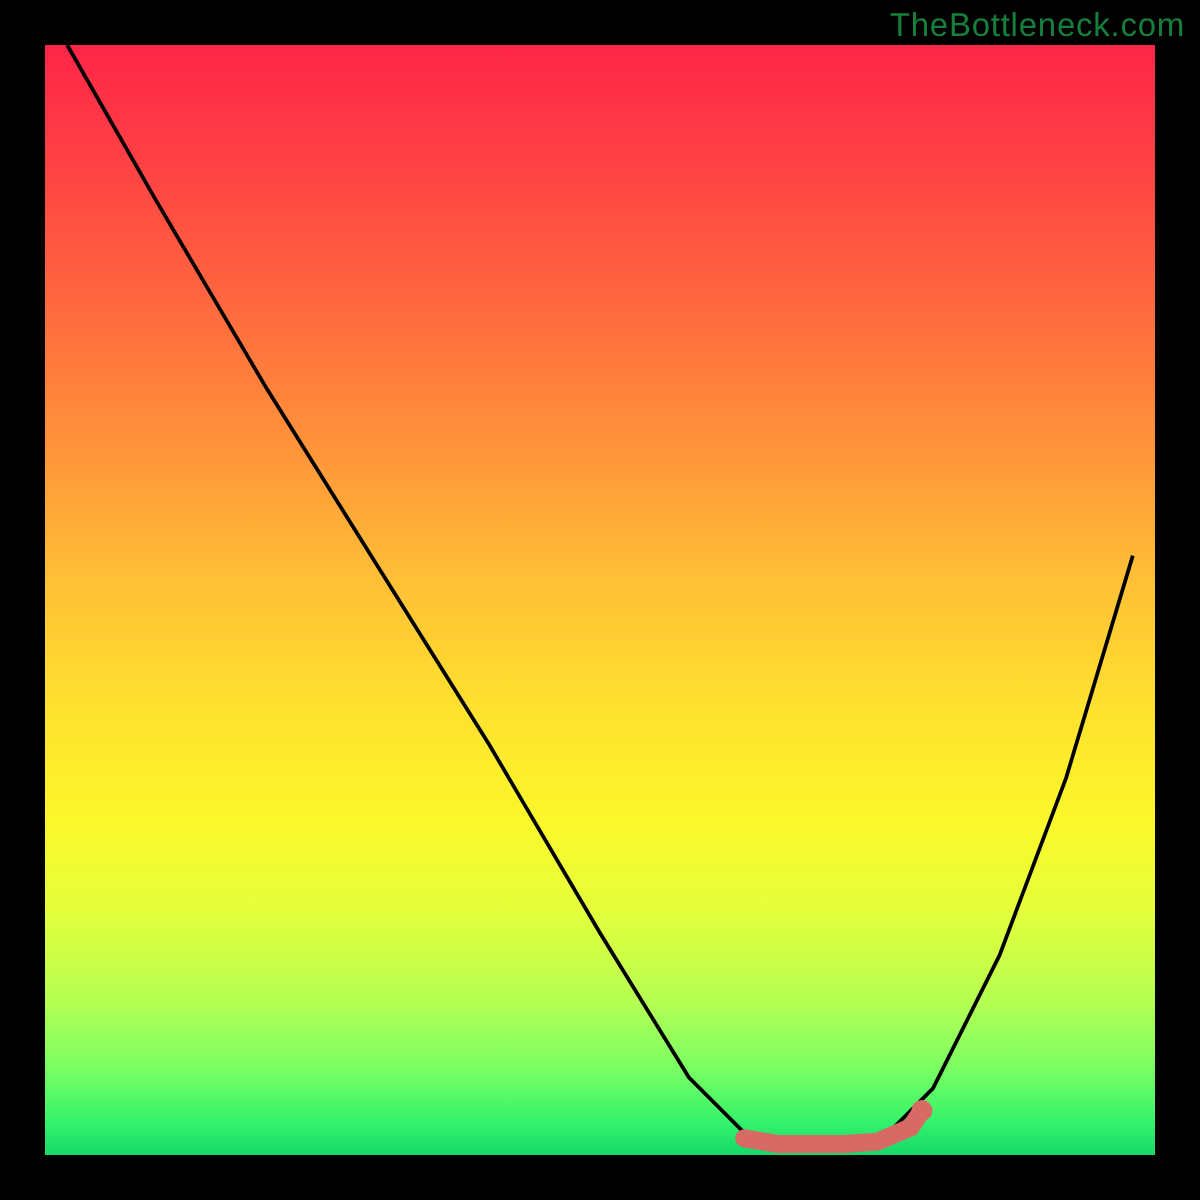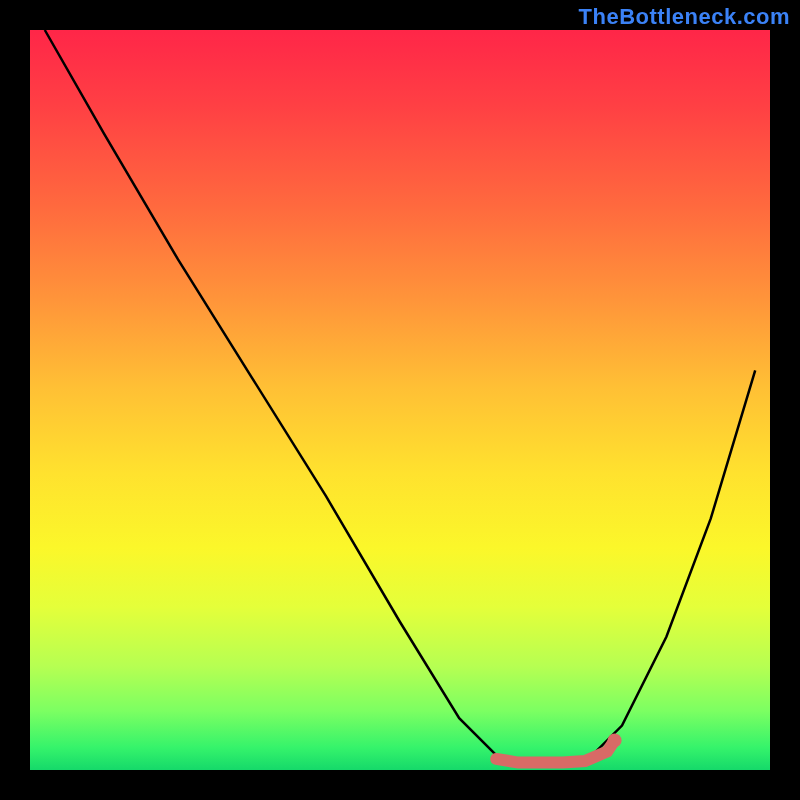--- a/index.html
+++ b/index.html
@@ -14,23 +14,23 @@
   .frame {
     position: relative;
     width: 800px;
     height: 800px;
     background: #000;
   }
   .watermark {
     position: absolute;
     top: 4px;
     right: 10px;
-    color: #3b82f6;
+    color: #15803d;
     font-size: 22px;
-    font-weight: 700;
+    font-weight: 400;
     letter-spacing: 0.5px;
     z-index: 10;
   }
   .plot-area {
     position: absolute;
     left: 30px;
     top: 30px;
     width: 740px;
     height: 740px;
     background: linear-gradient(to bottom,

